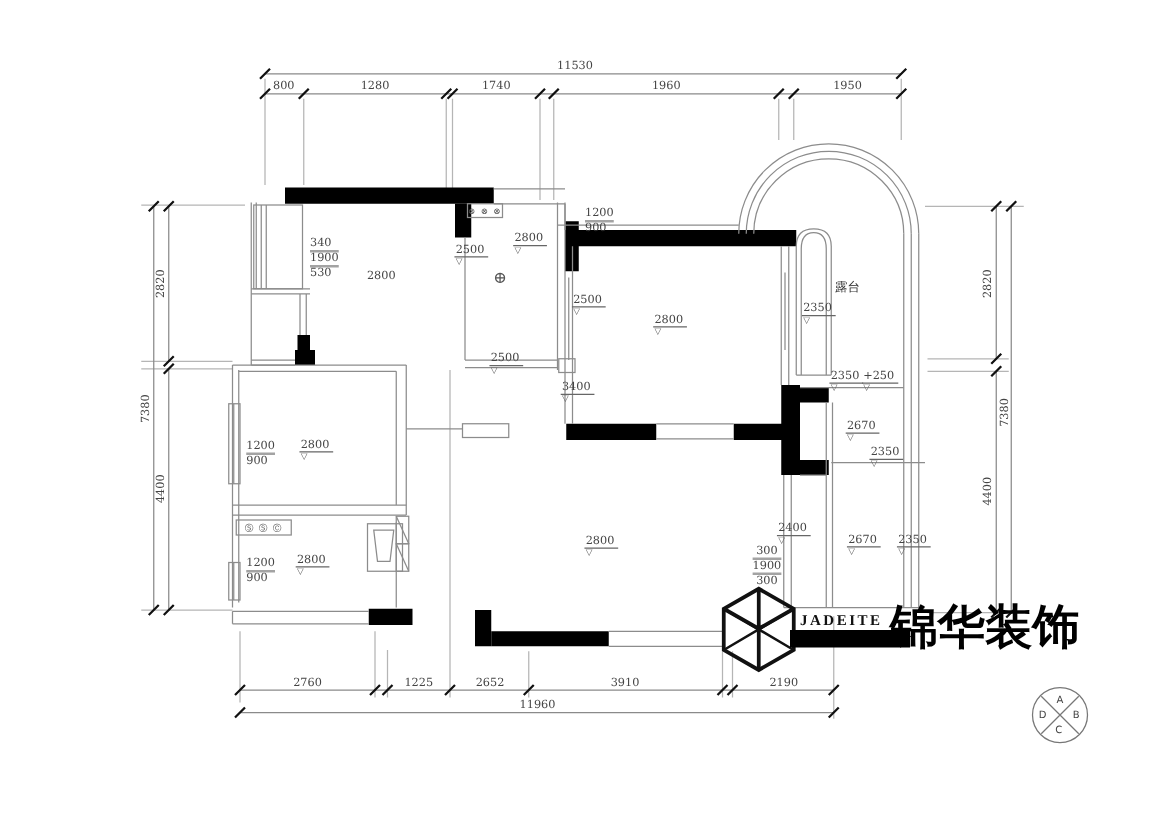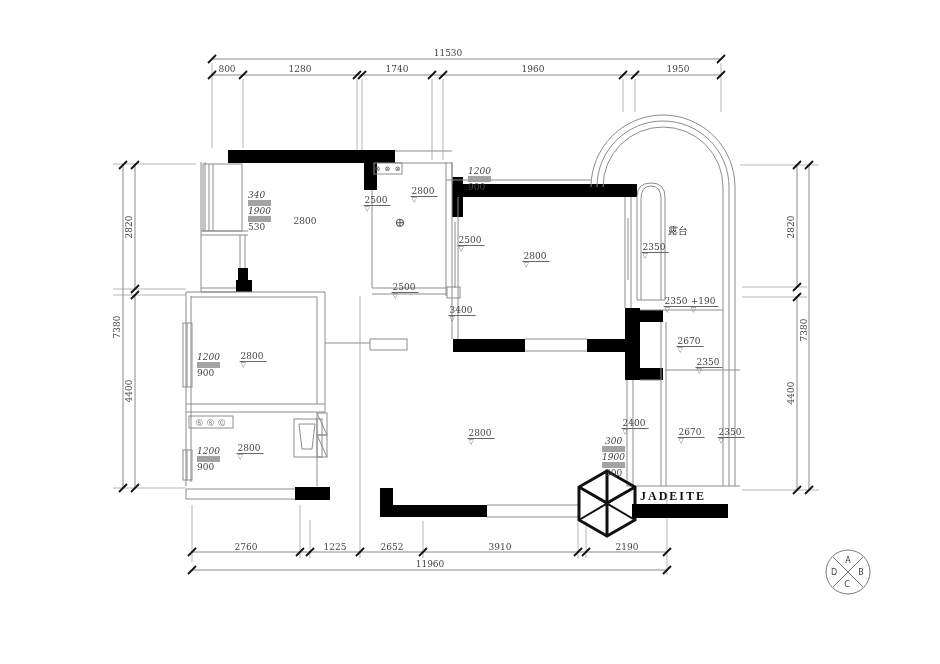--- a/index.html
+++ b/index.html
@@ -7,21 +7,21 @@
          font-family:"DejaVu Serif", serif;color:#333;}
   svg{position:absolute;left:0;top:0;}
   .lbl{position:absolute;font-size:9px;line-height:10px;white-space:nowrap;color:#444;
        transform:translateX(-50%);}
   .lbl.leftA{transform:none;}
   .lbl.rightA{transform:translateX(-100%);text-align:center;}
   .lbl.rot{transform:translate(-50%,-50%) rotate(-90deg);}
   .lbl.u>span.v{display:inline-block;border-bottom:1px solid #666;padding:0 3px 0 1px;}
   .tri{display:block;font-size:7px;line-height:6px;color:#666;text-align:left;margin-left:1px;}
   .stack span{display:block;}
-  .stack span.su{border-bottom:6px solid #a3a3a3;font-style:italic;}
+  .stack span.su{border-bottom:2px solid #a3a3a3;}
   .sw{font-size:7px;letter-spacing:1px;color:#555;}
   .big{font-size:13px;color:#555;}
   .room-name{font-size:10px;color:#333;}
   #logo-bar{position:absolute;left:632px;top:504px;width:96px;height:14px;background:#000;}
   #brand{position:absolute;left:640px;top:489px;font-size:12px;font-weight:bold;
          letter-spacing:2px;color:#111;font-family:"Liberation Serif", serif;}
   #brand-cn{position:absolute;left:712px;top:481px;font-size:38px;font-weight:bold;
             line-height:1.1;color:#000;font-family:"DejaVu Sans", sans-serif;}
   .cmp{position:absolute;font-size:8px;color:#444;transform:translate(-50%,-50%);
        font-family:"DejaVu Sans", sans-serif;}
@@ -118,21 +118,21 @@
     <path d="M833,557 L863,587 M863,557 L833,587"></path>
   </g>
 
   <g stroke="#111" stroke-width="3" fill="none" stroke-linejoin="miter">
     <path d="M607,471 L635,487 L635,520 L607,536 L579,520 L579,487 Z"></path>
     <path d="M579,487 L607,503 L635,487 M607,503 V536 M607,471 V503"></path>
     <path d="M579,487 L635,520 M635,487 L579,520" stroke-width="2"></path>
   </g>
 </svg>
 
-<div class="lbl" style="left:448px;top:48px">11530</div>
+<div class="lbl" style="left:460px;top:48px">11530</div>
 <div class="lbl" style="left:227px;top:64px">800</div>
 <div class="lbl" style="left:300px;top:64px">1280</div>
 <div class="lbl" style="left:397px;top:64px">1740</div>
 <div class="lbl" style="left:533px;top:64px">1960</div>
 <div class="lbl" style="left:678px;top:64px">1950</div>
 
 <div class="lbl" style="left:246px;top:542px">2760</div>
 <div class="lbl" style="left:335px;top:542px">1225</div>
 <div class="lbl" style="left:392px;top:542px">2652</div>
 <div class="lbl" style="left:500px;top:542px">3910</div>
@@ -164,21 +164,21 @@
   <span class="su">1200</span>
   <span>900</span>
 </div>
 <div class="lbl u" style="left:471px;top:235px"><span class="v">2500</span><span class="tri">▽</span></div>
 <div class="lbl u" style="left:462px;top:305px"><span class="v">3400</span><span class="tri">▽</span></div>
 <div class="lbl u" style="left:536px;top:251px"><span class="v">2800</span><span class="tri">▽</span></div>
 
 <div class="lbl room-name" style="left:678px;top:226px">露台</div>
 <div class="lbl u" style="left:655px;top:242px"><span class="v">2350</span><span class="tri">▽</span></div>
 <div class="lbl u" style="left:677px;top:296px"><span class="v">2350</span><span class="tri">▽</span></div>
-<div class="lbl u" style="left:704px;top:296px"><span class="v">+190</span><span class="tri">▽</span></div>
+<div class="lbl u" style="left:704px;top:296px"><span class="v">+250</span><span class="tri">▽</span></div>
 
 <div class="lbl u" style="left:690px;top:336px"><span class="v">2670</span><span class="tri">▽</span></div>
 <div class="lbl u" style="left:709px;top:357px"><span class="v">2350</span><span class="tri">▽</span></div>
 
 <div class="lbl u" style="left:635px;top:418px"><span class="v">2400</span><span class="tri">▽</span></div>
 <div class="lbl rightA stack" style="left:625px;top:436px">
   <span class="su">300</span>
   <span class="su">1900</span>
   <span>300</span>
 </div>
@@ -195,19 +195,20 @@
 <div class="lbl leftA stack" style="left:197px;top:446px">
   <span class="su">1200</span>
   <span>900</span>
 </div>
 <div class="lbl u" style="left:250px;top:443px"><span class="v">2800</span><span class="tri">▽</span></div>
 
 <div class="lbl u" style="left:481px;top:428px"><span class="v">2800</span><span class="tri">▽</span></div>
 
 <div id="brand">JADEITE</div>
 <div id="logo-bar"></div>
+<div id="brand-cn">锦华装饰</div>
 
 <div class="cmp" style="left:848px;top:560px">A</div>
 <div class="cmp" style="left:861px;top:572px">B</div>
 <div class="cmp" style="left:847px;top:584px">C</div>
 <div class="cmp" style="left:834px;top:572px">D</div>
 
 </div>
 
 </body></html>

